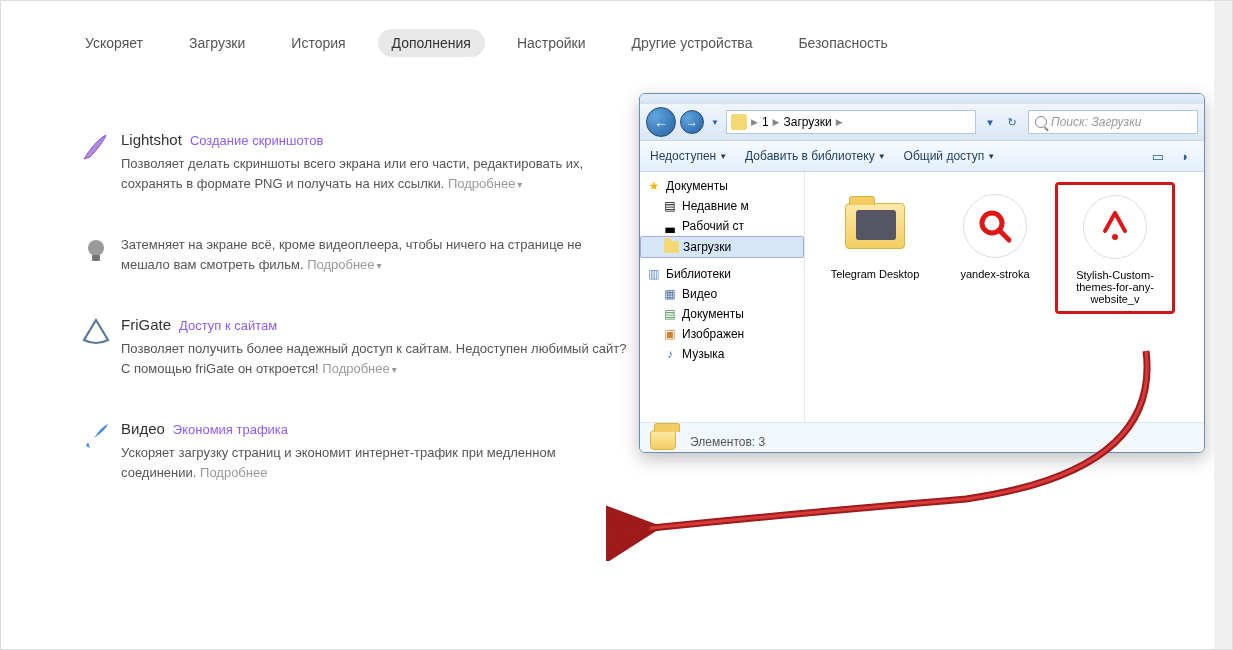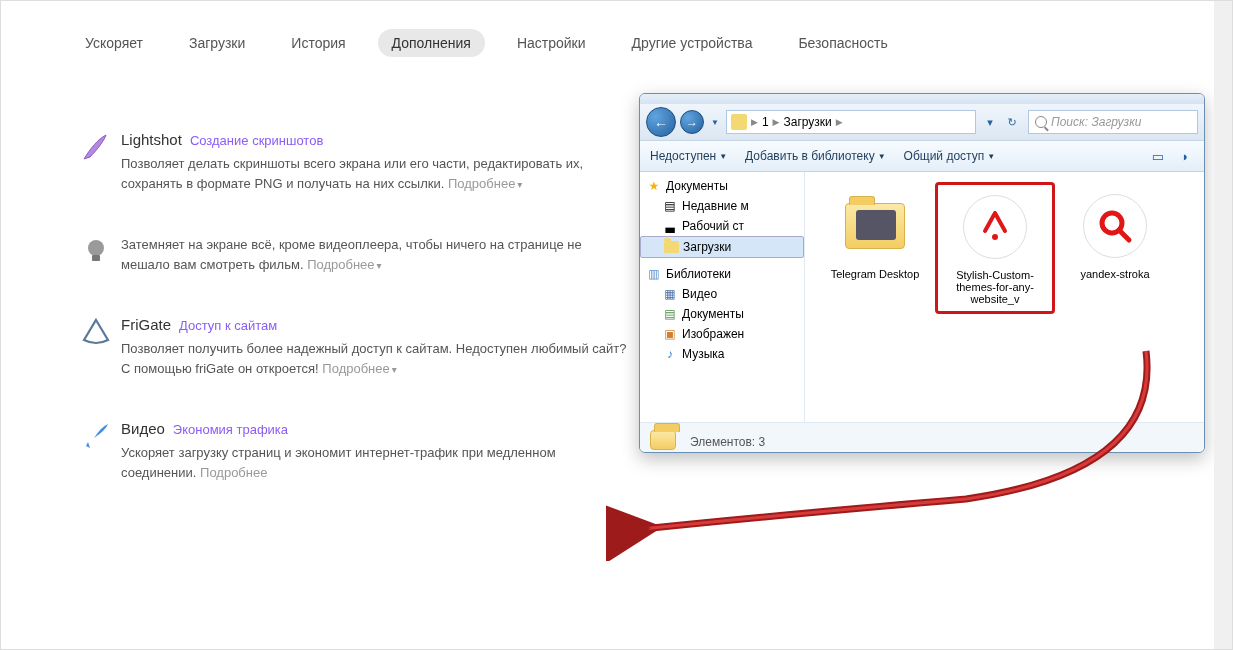--- a/index.html
+++ b/index.html
@@ -251,41 +251,41 @@
     </div>
     <div class="files">
       <div class="file">
         <div class="file-ico">
             <div class="big-folder">
               <div class="in-folder"></div>
             </div>
           </div>
         <span>Telegram Desktop</span>
       </div>
+      <div class="file">
+        <div class="file-ico">
+            <div class="circle-ico">
+          <svg width="40" height="40" viewBox="0 0 40 40">
+                <circle cx="17" cy="17" r="10" fill="none" stroke="#e01717" stroke-width="5"></circle>
+                <line x1="24" y1="24" x2="34" y2="34" stroke="#e01717" stroke-width="5" stroke-linecap="round"></line>
+              </svg>
+        </div>
+          </div>
+        <span>yandex-stroka</span>
+      </div>
       <div class="file hl">
         <div class="file-ico">
             <div class="circle-ico">
           <svg width="40" height="40" viewBox="0 0 40 40">
                 <path d="M20 6 L10 24 M20 6 L30 24" stroke="#e01717" stroke-width="4" fill="none" stroke-linecap="round"></path>
                 <circle cx="20" cy="30" r="3" fill="#e01717"></circle>
               </svg>
         </div>
           </div>
         <span>Stylish-Custom-themes-for-any-website_v</span>
-      </div>
-      <div class="file">
-        <div class="file-ico">
-            <div class="circle-ico">
-          <svg width="40" height="40" viewBox="0 0 40 40">
-                <circle cx="17" cy="17" r="10" fill="none" stroke="#e01717" stroke-width="5"></circle>
-                <line x1="24" y1="24" x2="34" y2="34" stroke="#e01717" stroke-width="5" stroke-linecap="round"></line>
-              </svg>
-        </div>
-          </div>
-        <span>yandex-stroka</span>
       </div>
     </div>
   </div>
   <div class="status">
     <div class="status-folder">
         <div class="big-folder" style="width:26px;height:20px;"></div>
       </div>
     <span>Элементов: 3</span>
   </div>
 </div>

